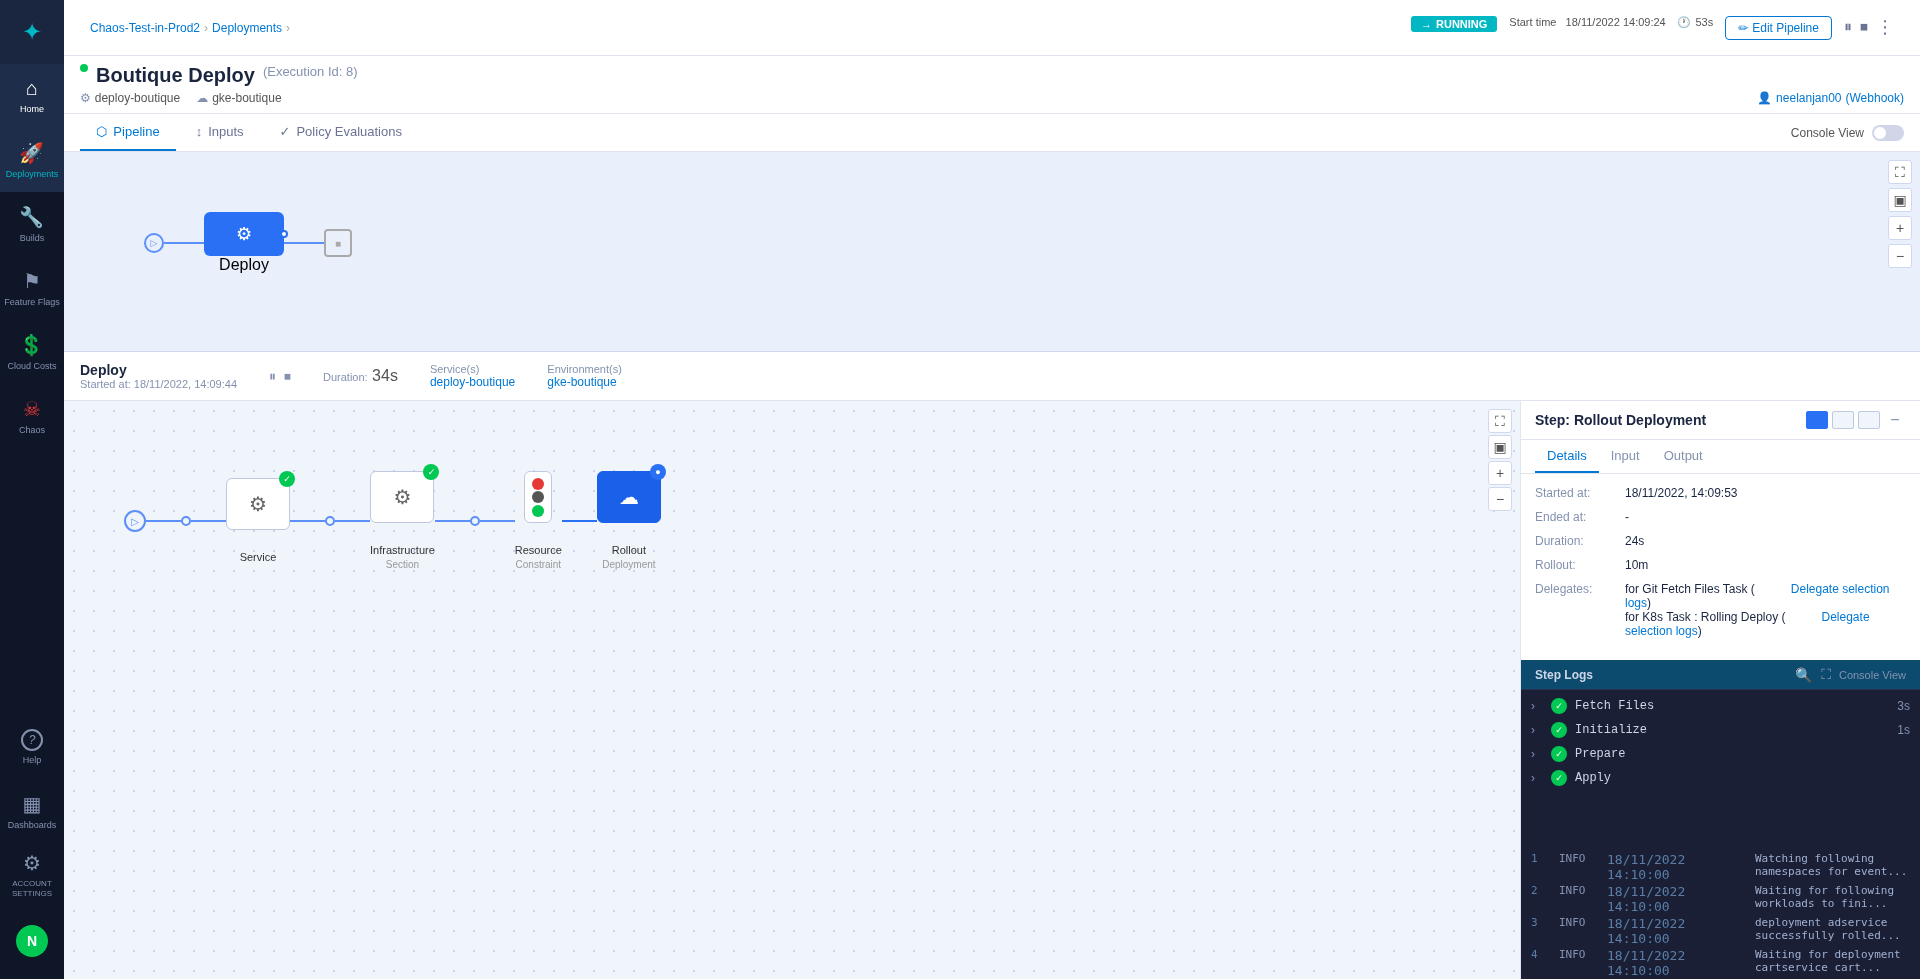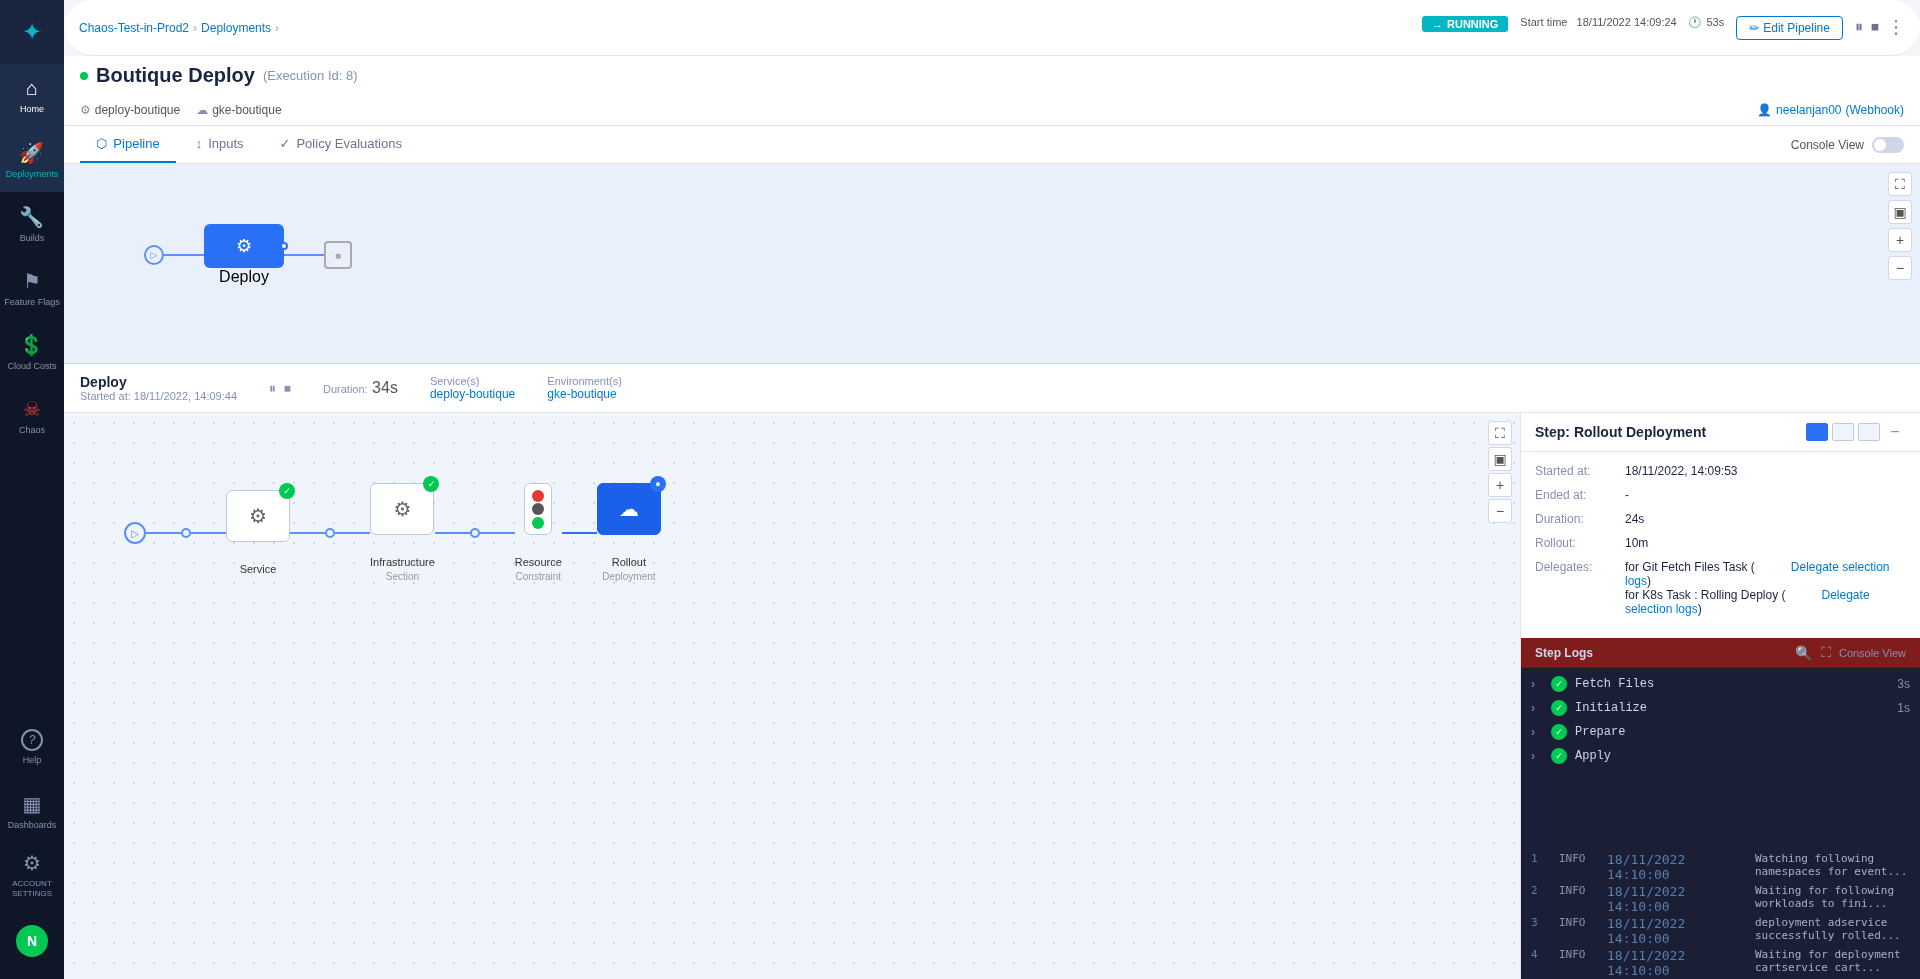--- a/index.html
+++ b/index.html
@@ -48,27 +48,26 @@
       flex: 1;
       display: flex;
       flex-direction: column;
       overflow: hidden;
     }
 
     
     .topbar {
       background: #fff;
       border-bottom: 1px solid #e0e4ee;
-      padding: 0 15px;
+      padding: 0 26px;
       height: 56px;
       display: flex;
       align-items: center;
       gap: 8px;
       flex-shrink: 0;
-      border-radius: 28px;
     }
     .breadcrumb {
       display: flex;
       align-items: center;
       gap: 4px;
       font-size: 12px;
       color: #6b7394;
       flex: 1;
     }
     .breadcrumb .sep { color: #aaa; }
@@ -108,23 +107,22 @@
 
     
     .page-header {
       background: #fff;
       padding: 8px 16px;
       border-bottom: 1px solid #e0e4ee;
       flex-shrink: 0;
     }
     .page-title-row {
       display: flex;
-      align-items: center;
       gap: 8px;
-      margin-bottom: 16px;
+      margin-bottom: 4px;
     }
     .page-title { font-size: 20px; font-weight: 600; color: #1a2540; }
     .execution-id { font-size: 13px; color: #8492b0; }
     .page-meta {
       display: flex;
       align-items: center;
       gap: 16px;
       font-size: 12px;
       color: #555;
     }
@@ -497,21 +495,21 @@
 
     
     .step-logs {
       flex: 1;
       background: #1a1f35;
       overflow: hidden;
       display: flex;
       flex-direction: column;
     }
     .step-logs-header {
-      background: #7f1d1d;
+      background: #0c4a6e;
       padding: 6px 14px;
       display: flex;
       align-items: center;
       gap: 8px;
       border-bottom: 1px solid #2a3050;
     }
     .step-logs-title { color: #cdd5e8; font-size: 12px; font-weight: 600; flex: 1; }
     .logs-icon-btn { background: none; border: none; cursor: pointer; color: #8492b0; font-size: 14px; }
     .console-view-btn { color: #8492b0; font-size: 11px; cursor: pointer; }
     .log-entries { overflow-y: auto; flex: 1; padding: 4px 0; }
@@ -791,20 +789,25 @@
         <div class="step-panel">
           <div class="step-panel-header">
             <span class="step-title">Step: Rollout Deployment</span>
             <div class="step-header-actions">
               <div class="step-header-btn active" style="background:#2970f5;border-color:#2970f5;"></div>
               <div class="step-header-btn"></div>
               <div class="step-header-btn"></div>
               <div class="step-header-btn" style="background:none;border:none;font-size:16px;color:#8492b0;">−</div>
             </div>
           </div>
+          <div class="step-tabs">
+            <div class="step-tab active">Details</div>
+            <div class="step-tab">Input</div>
+            <div class="step-tab">Output</div>
+          </div>
           <div class="step-details">
             <div class="detail-row">
               <span class="detail-key">Started at:</span>
               <span class="detail-val">18/11/2022, 14:09:53</span>
             </div>
             <div class="detail-row">
               <span class="detail-key">Ended at:</span>
               <span class="detail-val">-</span>
             </div>
             <div class="detail-row">

